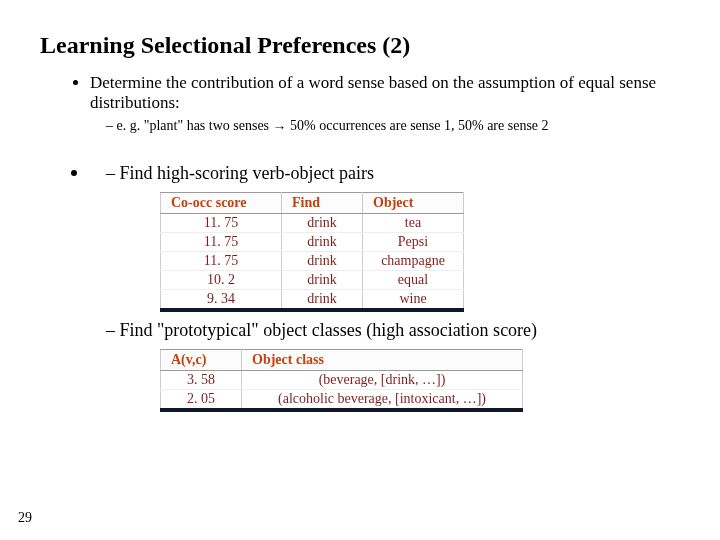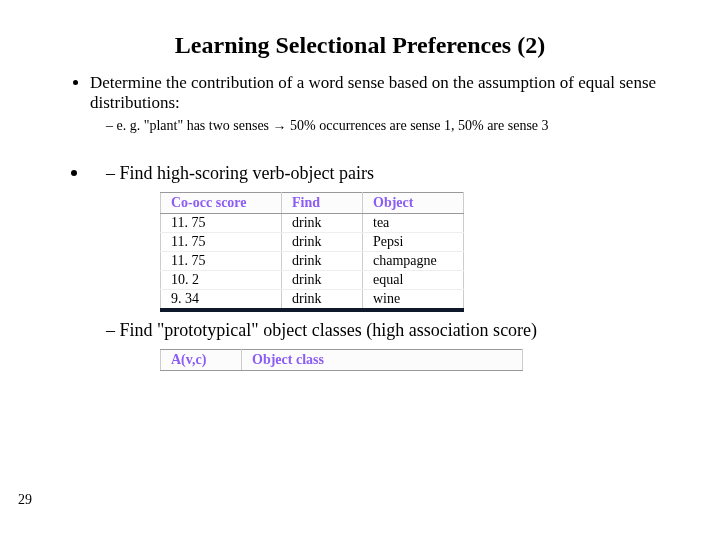--- a/index.html
+++ b/index.html
@@ -13,21 +13,20 @@
     box-sizing: border-box;
     position: relative;
   }
   .slide {
     padding: 20px 40px 20px 40px;
     box-sizing: border-box;
   }
   h1.title {
     font-size: 24px;
     font-weight: bold;
-    text-align: center;
     margin: 12px 0 14px 0;
   }
   ul.level1 {
     list-style: disc;
     padding-left: 50px;
     margin: 0;
   }
   ul.level1 > li {
     font-size: 17px;
     margin-bottom: 22px;
@@ -60,69 +59,70 @@
     font-weight: bold;
   }
   table.data {
     border-collapse: collapse;
     margin: 2px 0 6px 70px;
     font-family: "Times New Roman", Times, serif;
     font-size: 14px;
   }
   table.data th {
     font-weight: bold;
-    color: #8b5cf6;
+    color: #c2410c;
     text-align: left;
     padding: 2px 10px;
     border-top: 1px solid #999;
     border-bottom: 1px solid #999;
     border-left: 1px solid #ccc;
     border-right: 1px solid #ccc;
     background: #fcfcfc;
   }
   table.data td {
     padding: 1px 10px;
     border-left: 1px solid #ccc;
     border-right: 1px solid #ccc;
     border-bottom: 1px solid #eee;
-    color: #000000;
+    color: #7f1d1d;
+    text-align: center;
   }
   table.data tr:last-child td {
     border-bottom: 4px solid #0f172a;
   }
   table.data.t1 th:nth-child(1),
   table.data.t1 td:nth-child(1) { min-width: 100px; }
   table.data.t1 th:nth-child(2),
   table.data.t1 td:nth-child(2) { min-width: 60px; }
   table.data.t1 th:nth-child(3),
   table.data.t1 td:nth-child(3) { min-width: 80px; }
   table.data.t2 th:nth-child(1),
   table.data.t2 td:nth-child(1) { min-width: 60px; }
   table.data.t2 th:nth-child(2),
   table.data.t2 td:nth-child(2) { min-width: 260px; }
   .page-num {
     position: absolute;
     left: 18px;
-    bottom: 32px;
+    bottom: 14px;
     font-size: 14px;
   }
 </style>
 </head>
 <body>
 
 <div class="slide">
 
   <h1 class="title">Learning Selectional Preferences (2)</h1>
 
   <ul class="level1">
     <li>
       <span>Determine the contribution of a word sense based on the assumption of equal sense distributions:</span>
       <ul class="level2">
         <li>
-          <span>e. g. "plant" has two senses </span><span class="arrow">→</span><span> 50% occurrences are sense 1, 50% are sense 3</span>
+          <span>e. g. "plant" has two senses </span><span class="arrow">→</span><span> 50% occurrences are sense 1, 50% are sense 2</span>
         </li>
       </ul>
     </li>
 
     <li class="big">
       <ul class="level2">
         <li class="sub-big">
           <span>Find high-scoring verb-object pairs</span>
         </li>
       </ul>
@@ -171,20 +171,28 @@
       </ul>
 
       <table class="data t2">
         <thead>
           <tr>
             <th>A(v,c)</th>
             <th>Object class</th>
           </tr>
         </thead>
         <tbody>
+          <tr>
+            <td>3. 58</td>
+            <td>(beverage, [drink, …])</td>
+          </tr>
+          <tr>
+            <td>2. 05</td>
+            <td>(alcoholic beverage, [intoxicant, …])</td>
+          </tr>
         </tbody>
       </table>
 
     </li>
   </ul>
 
 </div>
 
 <div class="page-num">29</div>
 

